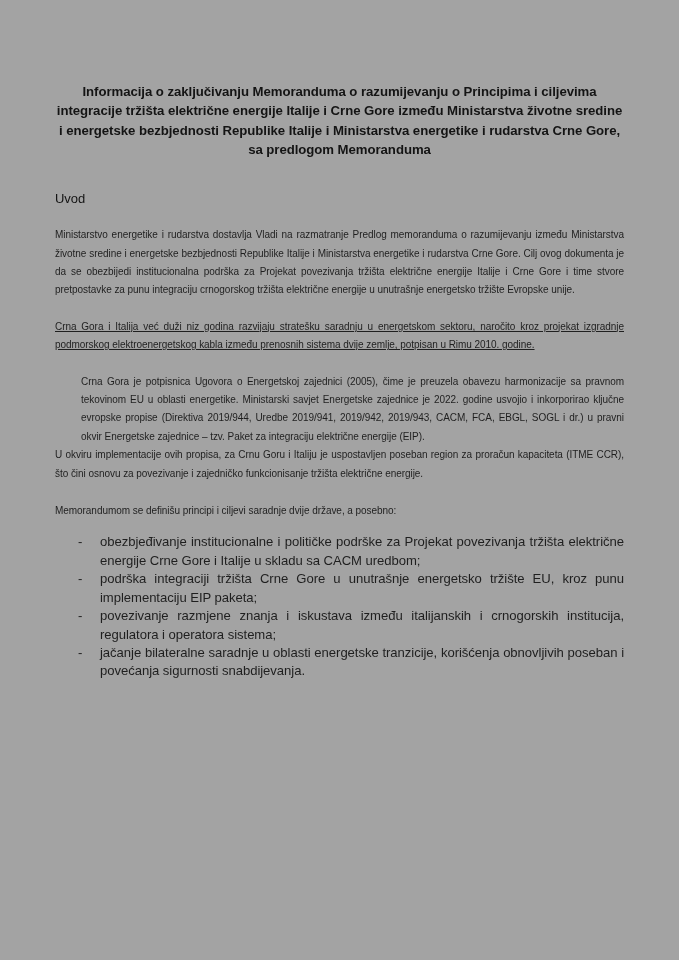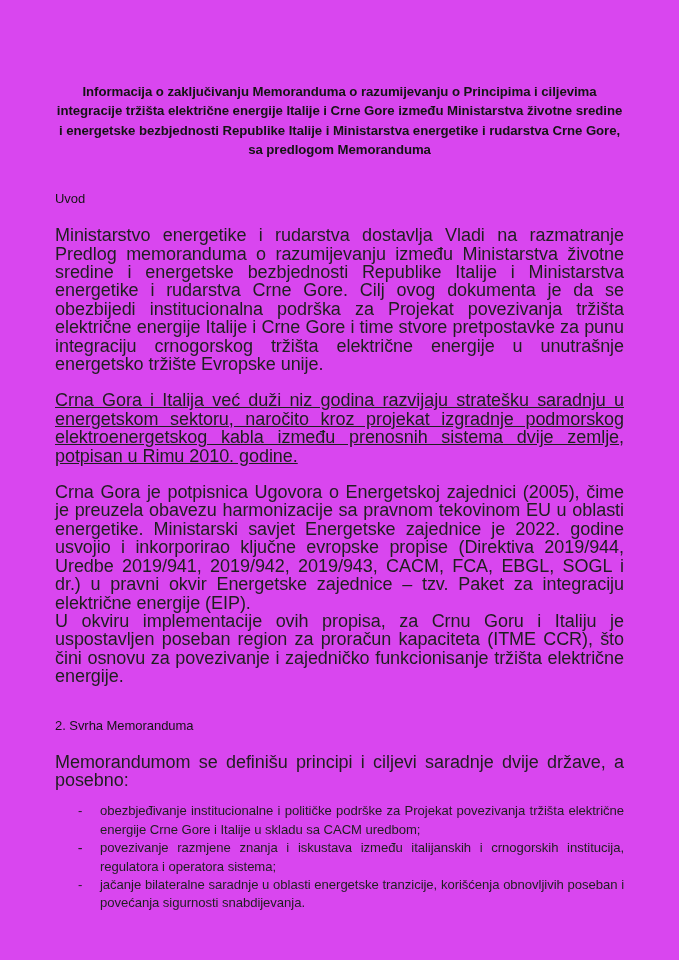--- a/index.html
+++ b/index.html
@@ -14,21 +14,21 @@
     overflow: hidden;
     font-family: "Liberation Sans", sans-serif;
     color: #1b1b1b;
     -webkit-font-smoothing: antialiased;
   }
 
   .page {
     position: relative;
     width: 679px;
     height: 960px;
-    background: #d946ef;
+    background: #a3a3a3;
     box-sizing: border-box;
     padding: 0 55px 0 55px;
   }
 
   .doc-title {
     margin: 0;
     padding-top: 82px;
     font-size: 13.2px;
     font-weight: bold;
     line-height: 19.3px;
@@ -39,34 +39,34 @@
 
   .section-heading {
     font-size: 13px;
     font-weight: normal;
     line-height: 17px;
     color: #141414;
     letter-spacing: -0.05px;
   }
 
   .para {
-    font-size: 18px;
+    font-size: 10px;
     line-height: 18.4px;
     text-align: justify;
     color: #1f1f1f;
     letter-spacing: -0.05px;
     margin: 0;
   }
 
   
   .blk-uvod-head   { margin-top: 31px; }
   .blk-uvod-para   { margin-top: 19px; }
   .blk-poz-head    { margin-top: 30px; }
   .blk-poz-p1      { margin-top: 18px; text-decoration: underline; }
-  .blk-poz-p2      { margin-top: 18px; }
+  .blk-poz-p2      { margin-top: 18px; margin-left: 26px; }
   .blk-poz-p3      { }
   .blk-svrha-head  { margin-top: 31px; }
   .blk-svrha-intro { margin-top: 19px; }
 
   .bullet-list {
     list-style: none;
     margin: 13px 0 0 0;
     padding: 0 0 0 23px;
   }
   .bullet-item {
@@ -98,31 +98,31 @@
 
   <p class="para blk-uvod-para">Ministarstvo energetike i rudarstva dostavlja Vladi na razmatranje Predlog memoranduma o razumijevanju između Ministarstva životne sredine i energetske bezbjednosti Republike Italije i Ministarstva energetike i rudarstva Crne Gore. Cilj ovog dokumenta je da se obezbijedi institucionalna podrška za Projekat povezivanja tržišta električne energije Italije i Crne Gore i time stvore pretpostavke za punu integraciju crnogorskog tržišta električne energije u unutrašnje energetsko tržište Evropske unije.</p>
 
 
   <p class="para blk-poz-p1">Crna Gora i Italija već duži niz godina razvijaju stratešku saradnju u energetskom sektoru, naročito kroz projekat izgradnje podmorskog elektroenergetskog kabla između prenosnih sistema dvije zemlje, potpisan u Rimu 2010. godine.</p>
 
   <p class="para blk-poz-p2">Crna Gora je potpisnica Ugovora o Energetskoj zajednici (2005), čime je preuzela obavezu harmonizacije sa pravnom tekovinom EU u oblasti energetike. Ministarski savjet Energetske zajednice je 2022. godine usvojio i inkorporirao ključne evropske propise (Direktiva 2019/944, Uredbe 2019/941, 2019/942, 2019/943, CACM, FCA, EBGL, SOGL i dr.) u pravni okvir Energetske zajednice – tzv. Paket za integraciju električne energije (EIP).</p>
 
   <p class="para blk-poz-p3">U okviru implementacije ovih propisa, za Crnu Goru i Italiju je uspostavljen poseban region za proračun kapaciteta (ITME CCR), što čini osnovu za povezivanje i zajedničko funkcionisanje tržišta električne energije.</p>
 
-  <div class="section-heading blk-svrha-head">2. Svrha Memoranduma</div>
 
   <p class="para blk-svrha-intro">Memorandumom se definišu principi i ciljevi saradnje dvije države, a posebno:</p>
 
   <ul class="bullet-list">
     <li class="bullet-item">
       <span class="dash">-</span>
       <span>obezbjeđivanje institucionalne i političke podrške za Projekat povezivanja tržišta električne energije Crne Gore i Italije u skladu sa CACM uredbom;</span>
     </li>
     <li class="bullet-item">
       <span class="dash">-</span>
+      <span>podrška integraciji tržišta Crne Gore u unutrašnje energetsko tržište EU, kroz punu implementaciju EIP paketa;</span>
     </li>
     <li class="bullet-item">
       <span class="dash">-</span>
       <span>povezivanje razmjene znanja i iskustava između italijanskih i crnogorskih institucija, regulatora i operatora sistema;</span>
     </li>
     <li class="bullet-item">
       <span class="dash">-</span>
       <span>jačanje bilateralne saradnje u oblasti energetske tranzicije, korišćenja obnovljivih poseban i povećanja sigurnosti snabdijevanja.</span>
     </li>
   </ul>

